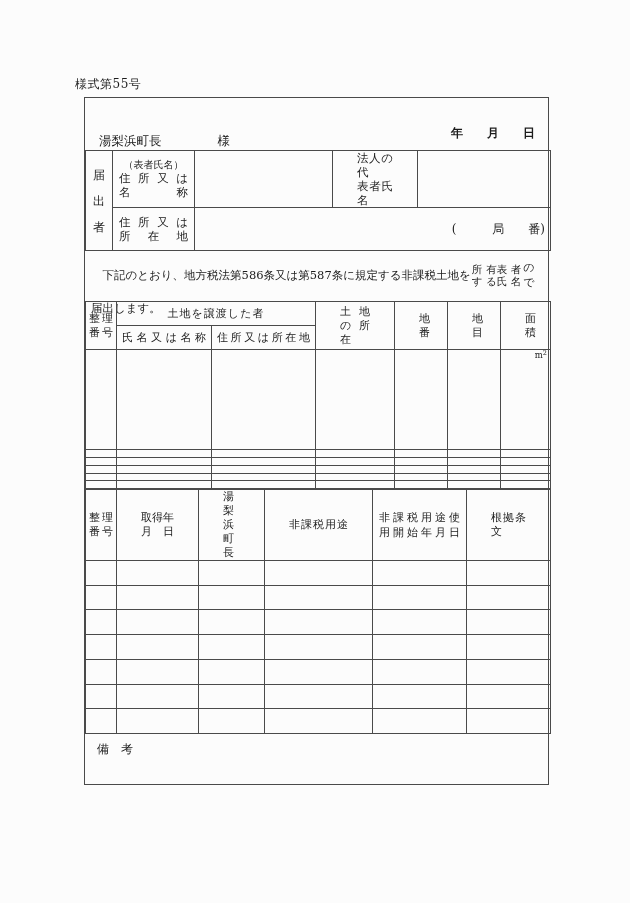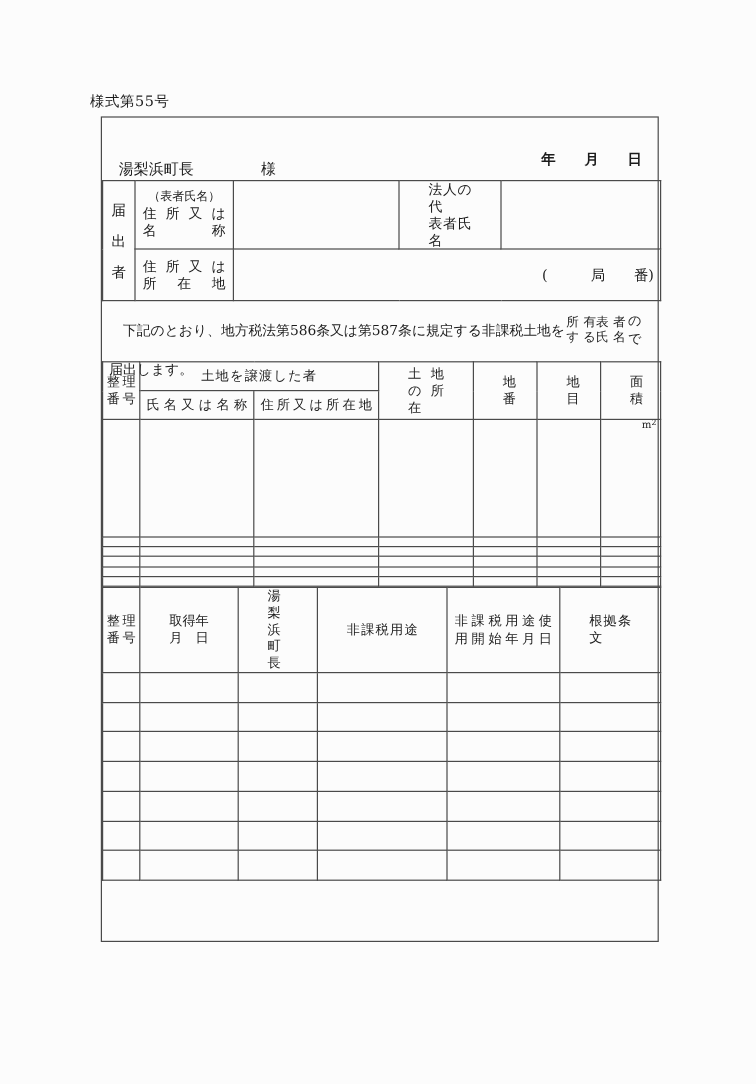--- a/index.html
+++ b/index.html
@@ -291,15 +291,16 @@
               <td></td>
               <td></td>
               <td></td>
               <td></td>
               <td></td>
             </tr>
           </tbody>
       </table>
     </div>
 
+    <div class="sect remarks">備　考</div>
 
   </div>
 </div>
 
 </body></html>

